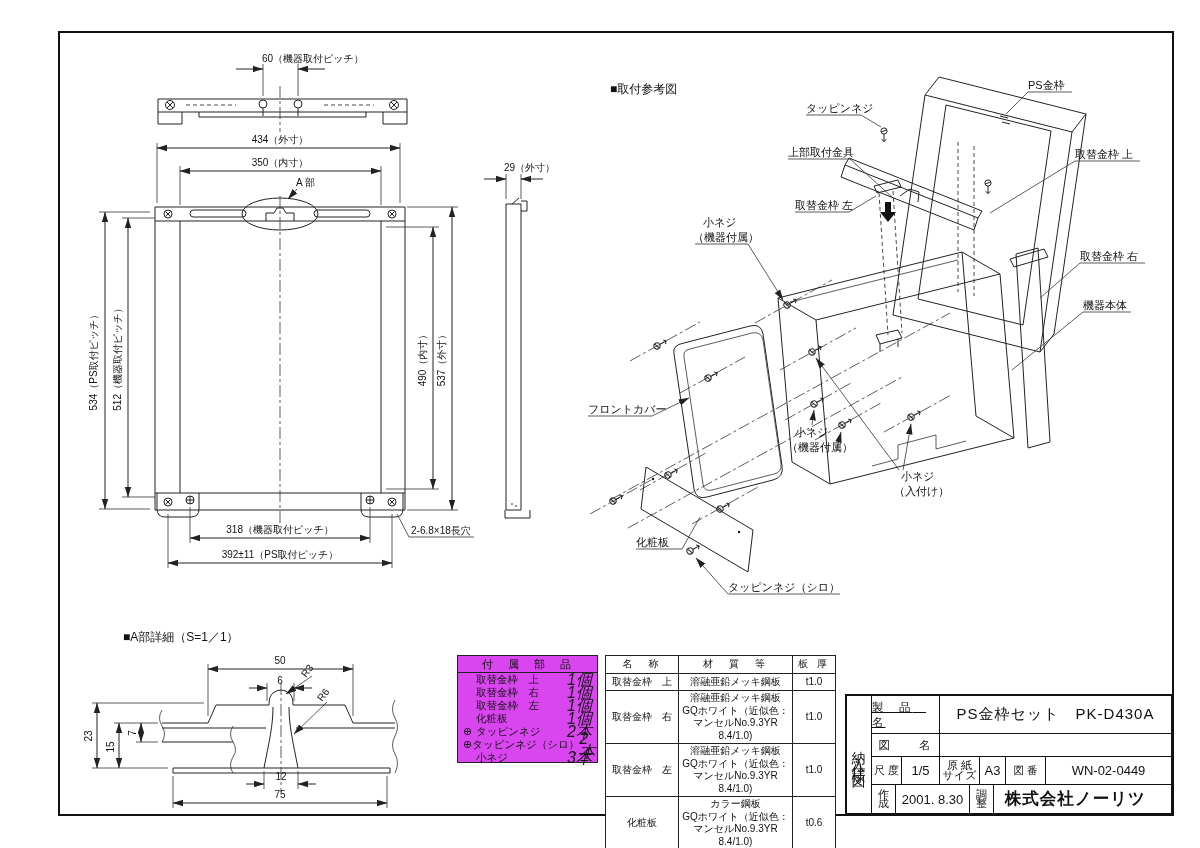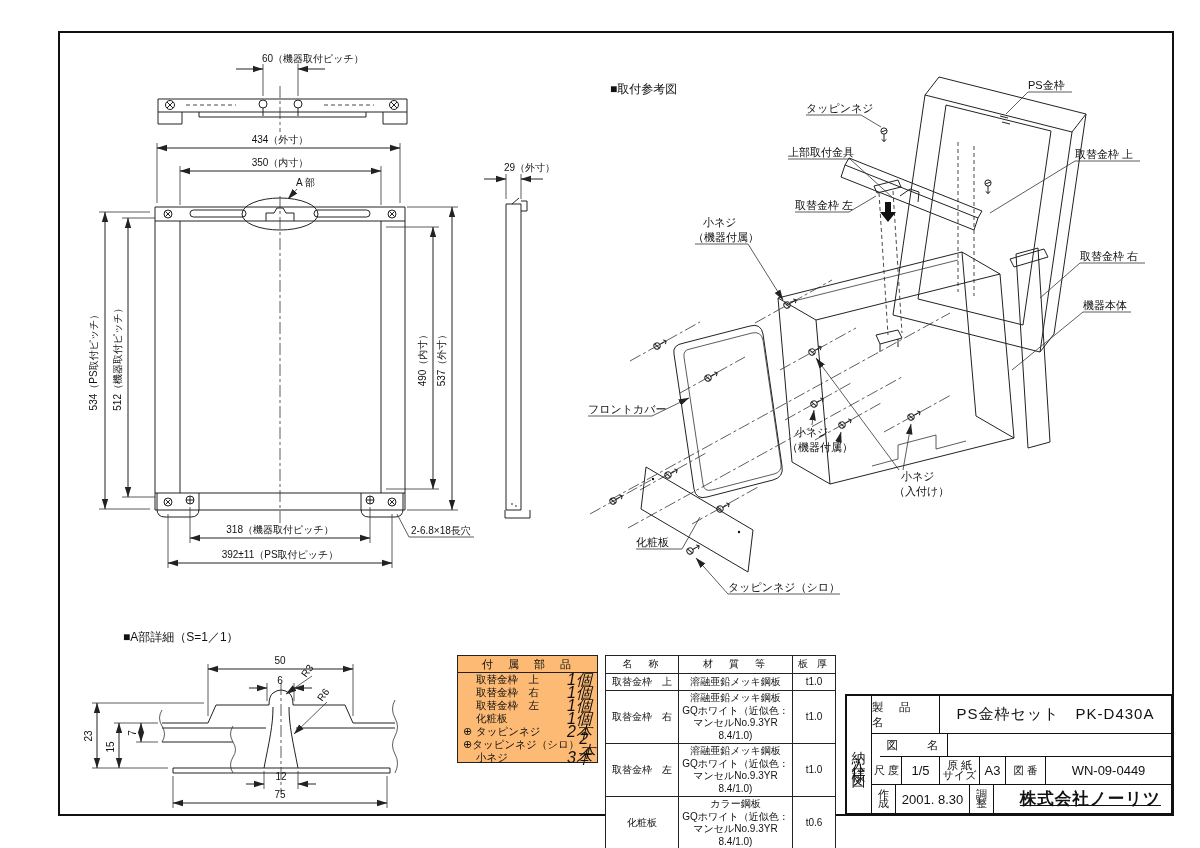--- a/index.html
+++ b/index.html
@@ -14,21 +14,21 @@
   .ttl{font-size:12px;}
   .ln{fill:none;stroke:#222;stroke-width:1;}
   .thin{fill:none;stroke:#333;stroke-width:0.8;}
   .dash{fill:none;stroke:#333;stroke-width:0.9;stroke-dasharray:4 3;}
   .cl{fill:none;stroke:#333;stroke-width:0.8;stroke-dasharray:12 3 3 3;}
   .blk{fill:#111;stroke:none;}
 
   
   .parts-table{
     position:absolute;left:457px;top:655px;width:141px;height:108px;
-    border:1.5px solid #222;font-size:11px;box-sizing:border-box;background:#fdba74;
+    border:1.5px solid #222;font-size:11px;box-sizing:border-box;background:#d946ef;
   }
   .parts-table .pt-head{
     border-bottom:1px solid #222;text-align:center;height:16px;line-height:16px;
     letter-spacing:2px;
   }
   .parts-table .pt-row{display:flex;align-items:center;height:13px;line-height:13px;padding:0 5px;}
   .parts-table .pt-icon{width:13px;display:inline-block;font-size:11px;}
   .parts-table .pt-name{flex:1;white-space:nowrap;font-size:10.5px;}
   .parts-table .pt-qty{font-size:16px;font-style:italic;}
 
@@ -54,21 +54,21 @@
   .tb-vert{
     width:24px;border-right:1px solid #111;display:flex;align-items:center;justify-content:center;
     writing-mode:vertical-rl;text-orientation:upright;font-size:14px;letter-spacing:6px;
   }
   .tb-main{flex:1;display:flex;flex-direction:column;}
   .tb-row{display:flex;border-bottom:1px solid #111;box-sizing:border-box;}
   .tb-row:last-child{border-bottom:none;}
   .tb-cell{display:flex;align-items:center;justify-content:center;box-sizing:border-box;}
   .brd-r{border-right:1px solid #111;}
   .r1{height:38px;}
-  .r2{height:23px;margin-left:8px;}
+  .r2{height:23px;}
   .r3{height:28px;}
   .r4{flex:1;}
   .lab{font-size:11.5px;letter-spacing:2px;}
   .lab-sm{font-size:11px;line-height:9.5px;text-align:center;flex-direction:column;letter-spacing:0;}
   .val-lg{font-size:15px;letter-spacing:1px;}
   .val-md{font-size:12px;letter-spacing:4px;}
   .val{font-size:13px;}
   .company{font-size:16.5px;font-weight:bold;letter-spacing:1px;}
 </style>
 </head>
@@ -449,45 +449,45 @@
 マンセルNo.9.3YR 8.4/1.0)</td>
     <td>t0.6</td>
   </tr>
 </tbody>
     </table>
 
 <div class="title-block">
   <div class="tb-vert">納入仕様図</div>
   <div class="tb-main">
     <div class="tb-row r1">
-      <div class="tb-cell brd-r lab" style="width:68px;">製　品　名</div>
+      <div class="tb-cell brd-r lab" style="width:68px;text-decoration:underline;">製　品　名</div>
       <div class="tb-cell val-lg" style="flex:1;">PS金枠セット　PK-D430A</div>
     </div>
     <div class="tb-row r2">
       <div class="tb-cell brd-r lab" style="width:68px;">図　　名</div>
     </div>
     <div class="tb-row r3">
       <div class="tb-cell brd-r lab" style="width:30px;letter-spacing:0;font-size:11px;">尺 度</div>
       <div class="tb-cell brd-r val" style="width:38px;">1/5</div>
       <div class="tb-cell brd-r lab-sm" style="width:40px;">
         <span>原 紙</span>
         <span>サイズ</span>
       </div>
       <div class="tb-cell brd-r val" style="width:26px;">A3</div>
       <div class="tb-cell brd-r lab" style="width:40px;letter-spacing:0;font-size:10.5px;">図 番</div>
-      <div class="tb-cell val" style="flex:1;">WN-09-0449</div>
+      <div class="tb-cell val" style="flex:1;">WN-02-0449</div>
     </div>
     <div class="tb-row r4">
       <div class="tb-cell brd-r lab-sm" style="width:24px;">
         <span>作</span>
         <span>成</span>
       </div>
       <div class="tb-cell brd-r val" style="width:74px;">2001. 8.30</div>
       <div class="tb-cell brd-r lab-sm" style="width:24px;">
         <span>調</span>
         <span>整</span>
       </div>
-      <div class="tb-cell company" style="flex:1;justify-content:flex-end;padding-right:10px;text-decoration:underline;">株式会社ノーリツ</div>
+      <div class="tb-cell company" style="flex:1;justify-content:flex-end;padding-right:25px;">株式会社ノーリツ</div>
     </div>
   </div>
 </div>
 
 </div>
 
 </body></html>

